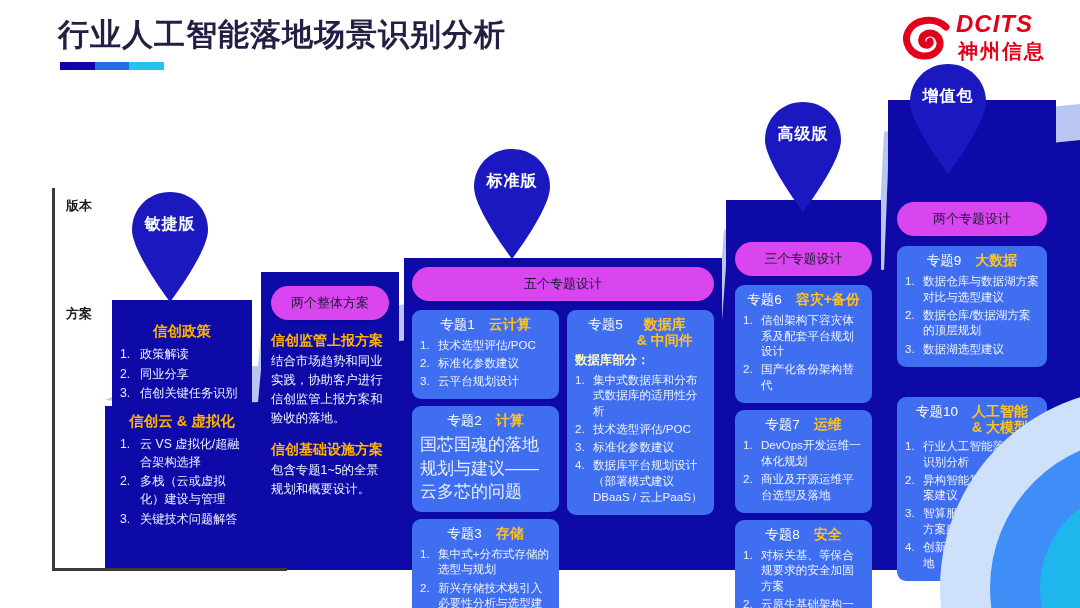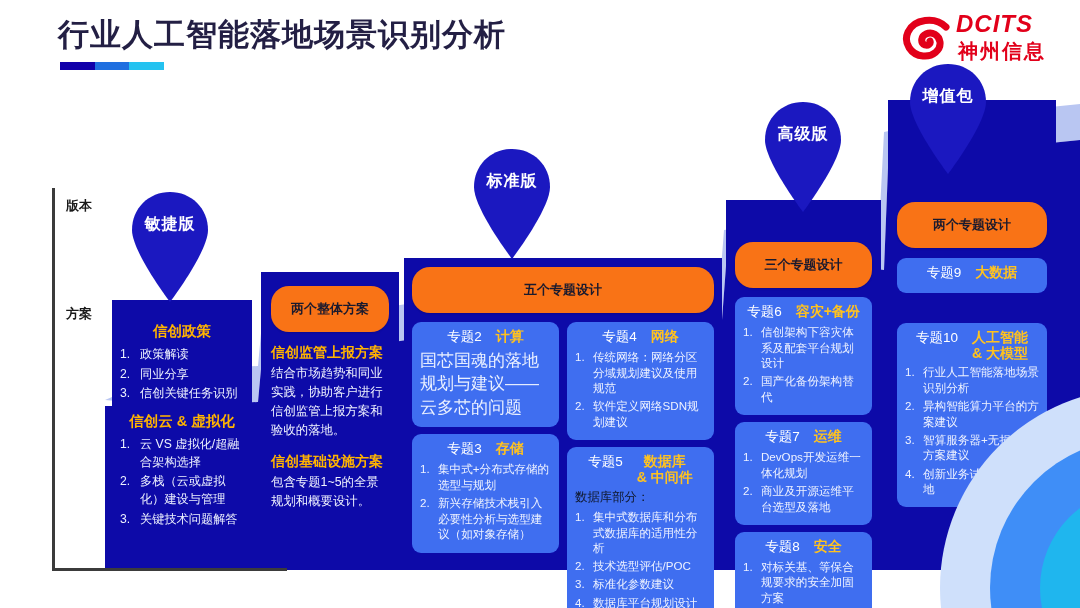--- a/index.html
+++ b/index.html
@@ -37,22 +37,22 @@
   .lbl-plan{left:66px;top:305px;}
 
   
   .stair{position:absolute;left:0;top:70px;width:1080px;height:500px;}
 
   
   .col{position:absolute;box-sizing:border-box;}
   .col-inner{position:absolute;left:0;right:0;bottom:0;top:0;padding:16px 8px;}
 
   .pill{
-    background:#f97316;border-radius:18px;height:46px;display:flex;align-items:center;
-    justify-content:center;font-size:13px;color:#1a1a2e;font-weight:700;
+    background:#d946ef;border-radius:18px;height:34px;display:flex;align-items:center;
+    justify-content:center;font-size:13px;color:#1a1a2e;font-weight:400;
     box-shadow:0 1px 2px rgba(0,0,0,.15);
   }
 
   .sec-title{color:#ffb300;font-weight:bold;font-size:14.5px;text-align:center;margin:6px 0 5px;}
   .ol{list-style:none;margin:0;padding:0;}
   .ol li{
     color:#eef2ff;font-size:12.2px;line-height:1.45;margin:2px 0;
     padding-left:20px;text-indent:-20px;
   }
   .ol li b{font-weight:normal;display:inline-block;width:20px;text-indent:0;}
@@ -62,21 +62,21 @@
   .p-head{color:#ffb300;font-weight:bold;font-size:14px;margin:4px 0 2px;}
   .p-body{color:#f0f3ff;font-size:12.4px;line-height:1.52;}
 
   
   .card{background:#3f6ef0;border-radius:9px;padding:6px 8px 8px;margin-bottom:7px;}
   .card-hd{display:flex;align-items:flex-start;justify-content:center;gap:14px;margin-bottom:3px;}
   .card-hd .num{color:#ffffff;font-size:13.5px;font-weight:500;white-space:nowrap;}
   .card-hd .tag{color:#ffc21f;font-size:14px;font-weight:bold;text-align:center;line-height:1.15;}
   .card .ol li{font-size:11.6px;line-height:1.35;margin:2.5px 0;padding-left:18px;text-indent:-18px;}
   .card .ol li b{width:18px;}
-  .sub-hd{color:#0f172a;font-weight:normal;font-size:12.4px;margin:4px 0 2px;}
+  .sub-hd{color:#fef9c3;font-weight:bold;font-size:12.4px;margin:4px 0 2px;}
   .plain{color:#eaf0ff;font-size:17px;line-height:1.38;}
 
   
   .pin{position:absolute;width:92px;height:118px;}
   .pin svg{position:absolute;inset:0;}
   .pin span{
     position:absolute;left:0;right:0;top:28px;text-align:center;color:#fff;
     font-weight:bold;font-size:16px;letter-spacing:1px;
   }
 </style>
@@ -139,20 +139,31 @@
     </div>
   </div>
 
   <div class="col slab" style="left:404px;top:258px;width:318px;height:310px;">
     <div class="col-inner" style="padding:0 8px;">
       <div class="pill" style="margin-top:9px;">五个专题设计</div>
 
       <div style="display:flex;gap:8px;margin-top:9px;">
 
         <div style="flex:1;">
+          <div class="card">
+            <div class="card-hd">
+              <span class="num">专题1</span>
+              <span class="tag">云计算</span>
+            </div>
+            <ul class="ol">
+              <li><b>1.</b><span>技术选型评估/POC</span></li>
+              <li><b>2.</b><span>标准化参数建议</span></li>
+              <li><b>3.</b><span>云平台规划设计</span></li>
+            </ul>
+          </div>
 
           <div class="card">
             <div class="card-hd">
               <span class="num">专题2</span>
               <span class="tag">计算</span>
             </div>
             <div class="plain">国芯国魂的落地规划与建议——云多芯的问题</div>
           </div>
 
           <div class="card">
@@ -161,30 +172,20 @@
               <span class="tag">存储</span>
             </div>
             <ul class="ol">
               <li><b>1.</b><span>集中式+分布式存储的选型与规划</span></li>
               <li><b>2.</b><span>新兴存储技术栈引入必要性分析与选型建议（如对象存储）</span></li>
             </ul>
           </div>
         </div>
 
         <div style="flex:1;">
-          <div class="card">
-            <div class="card-hd">
-              <span class="num">专题4</span>
-              <span class="tag">网络</span>
-            </div>
-            <ul class="ol">
-              <li><b>1.</b><span>传统网络：网络分区分域规划建议及使用规范</span></li>
-              <li><b>2.</b><span>软件定义网络SDN规划建议</span></li>
-            </ul>
-          </div>
 
           <div class="card">
             <div class="card-hd">
               <span class="num">专题5</span>
               <span class="tag">
                 <span>数据库</span><br>
                 <span>&amp; 中间件</span>
               </span>
             </div>
             <div class="sub-hd">数据库部分：</div>
@@ -242,20 +243,25 @@
 
   <div class="col slab" style="left:888px;top:100px;width:168px;height:468px;">
     <div class="col-inner" style="padding:0 9px;">
       <div class="pill" style="margin-top:102px;">两个专题设计</div>
 
       <div class="card" style="margin-top:10px;">
         <div class="card-hd">
           <span class="num">专题9</span>
           <span class="tag">大数据</span>
         </div>
+        <ul class="ol">
+          <li><b>1.</b><span>数据仓库与数据湖方案对比与选型建议</span></li>
+          <li><b>2.</b><span>数据仓库/数据湖方案的顶层规划</span></li>
+          <li><b>3.</b><span>数据湖选型建议</span></li>
+        </ul>
       </div>
 
       <div class="card" style="margin-top:30px;">
         <div class="card-hd">
           <span class="num">专题10</span>
           <span class="tag">
             <span>人工智能</span><br>
             <span>&amp; 大模型</span>
           </span>
         </div>

